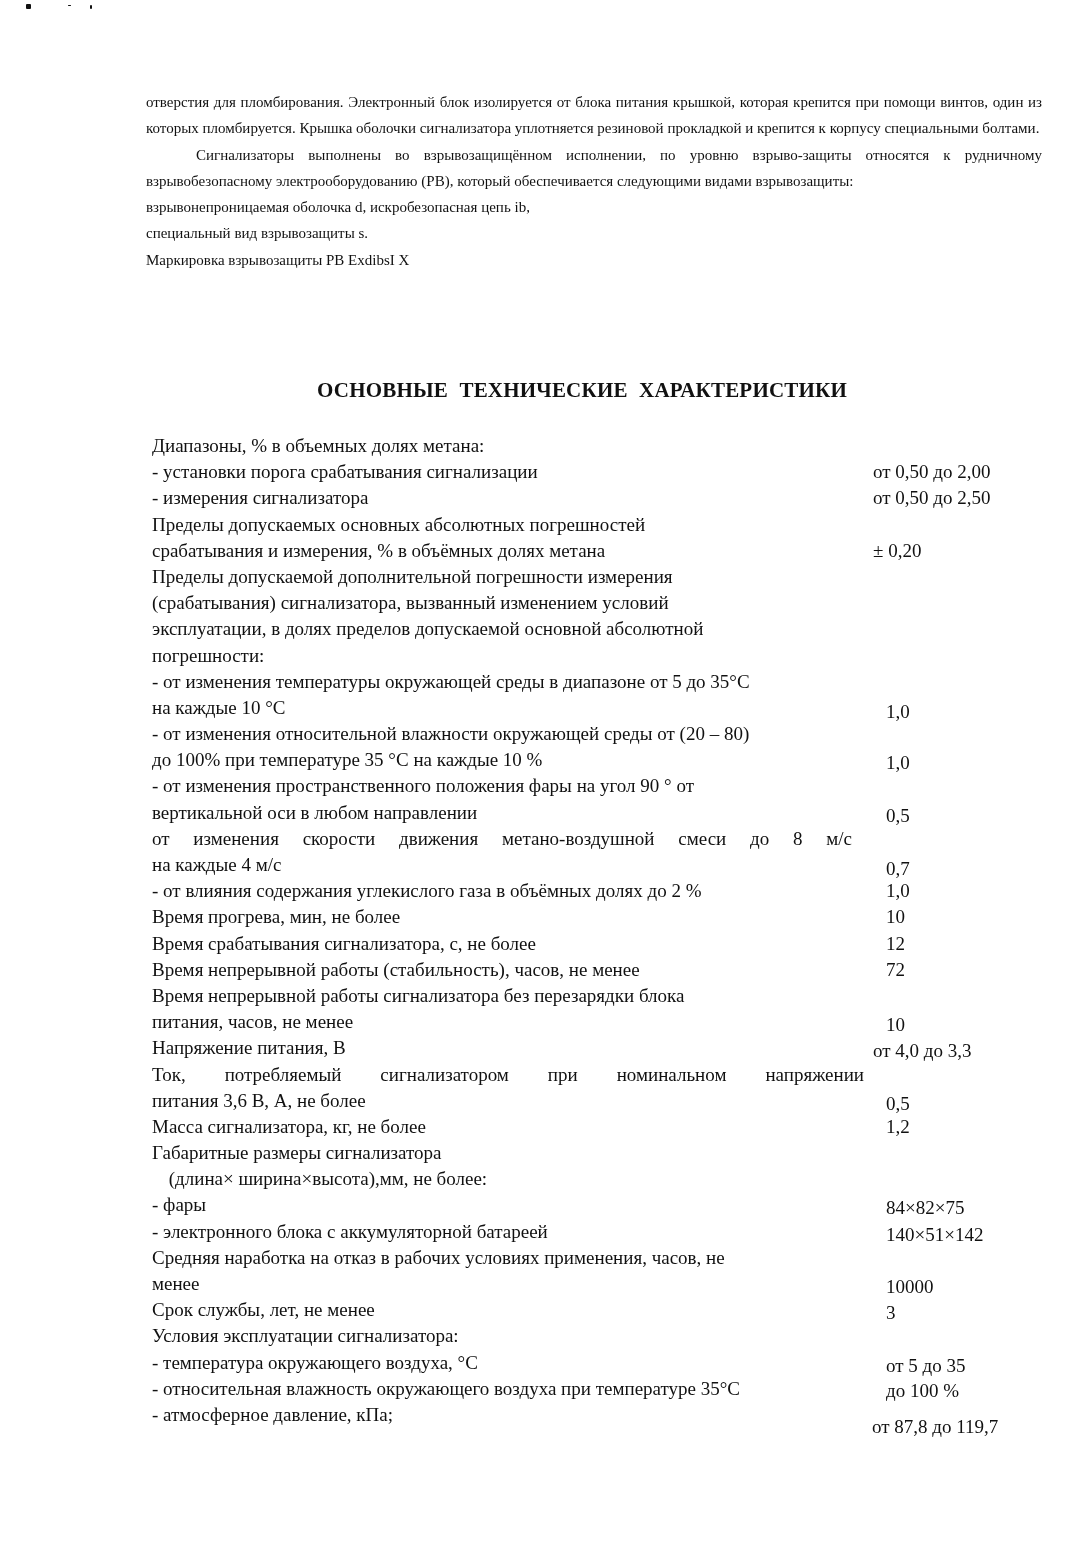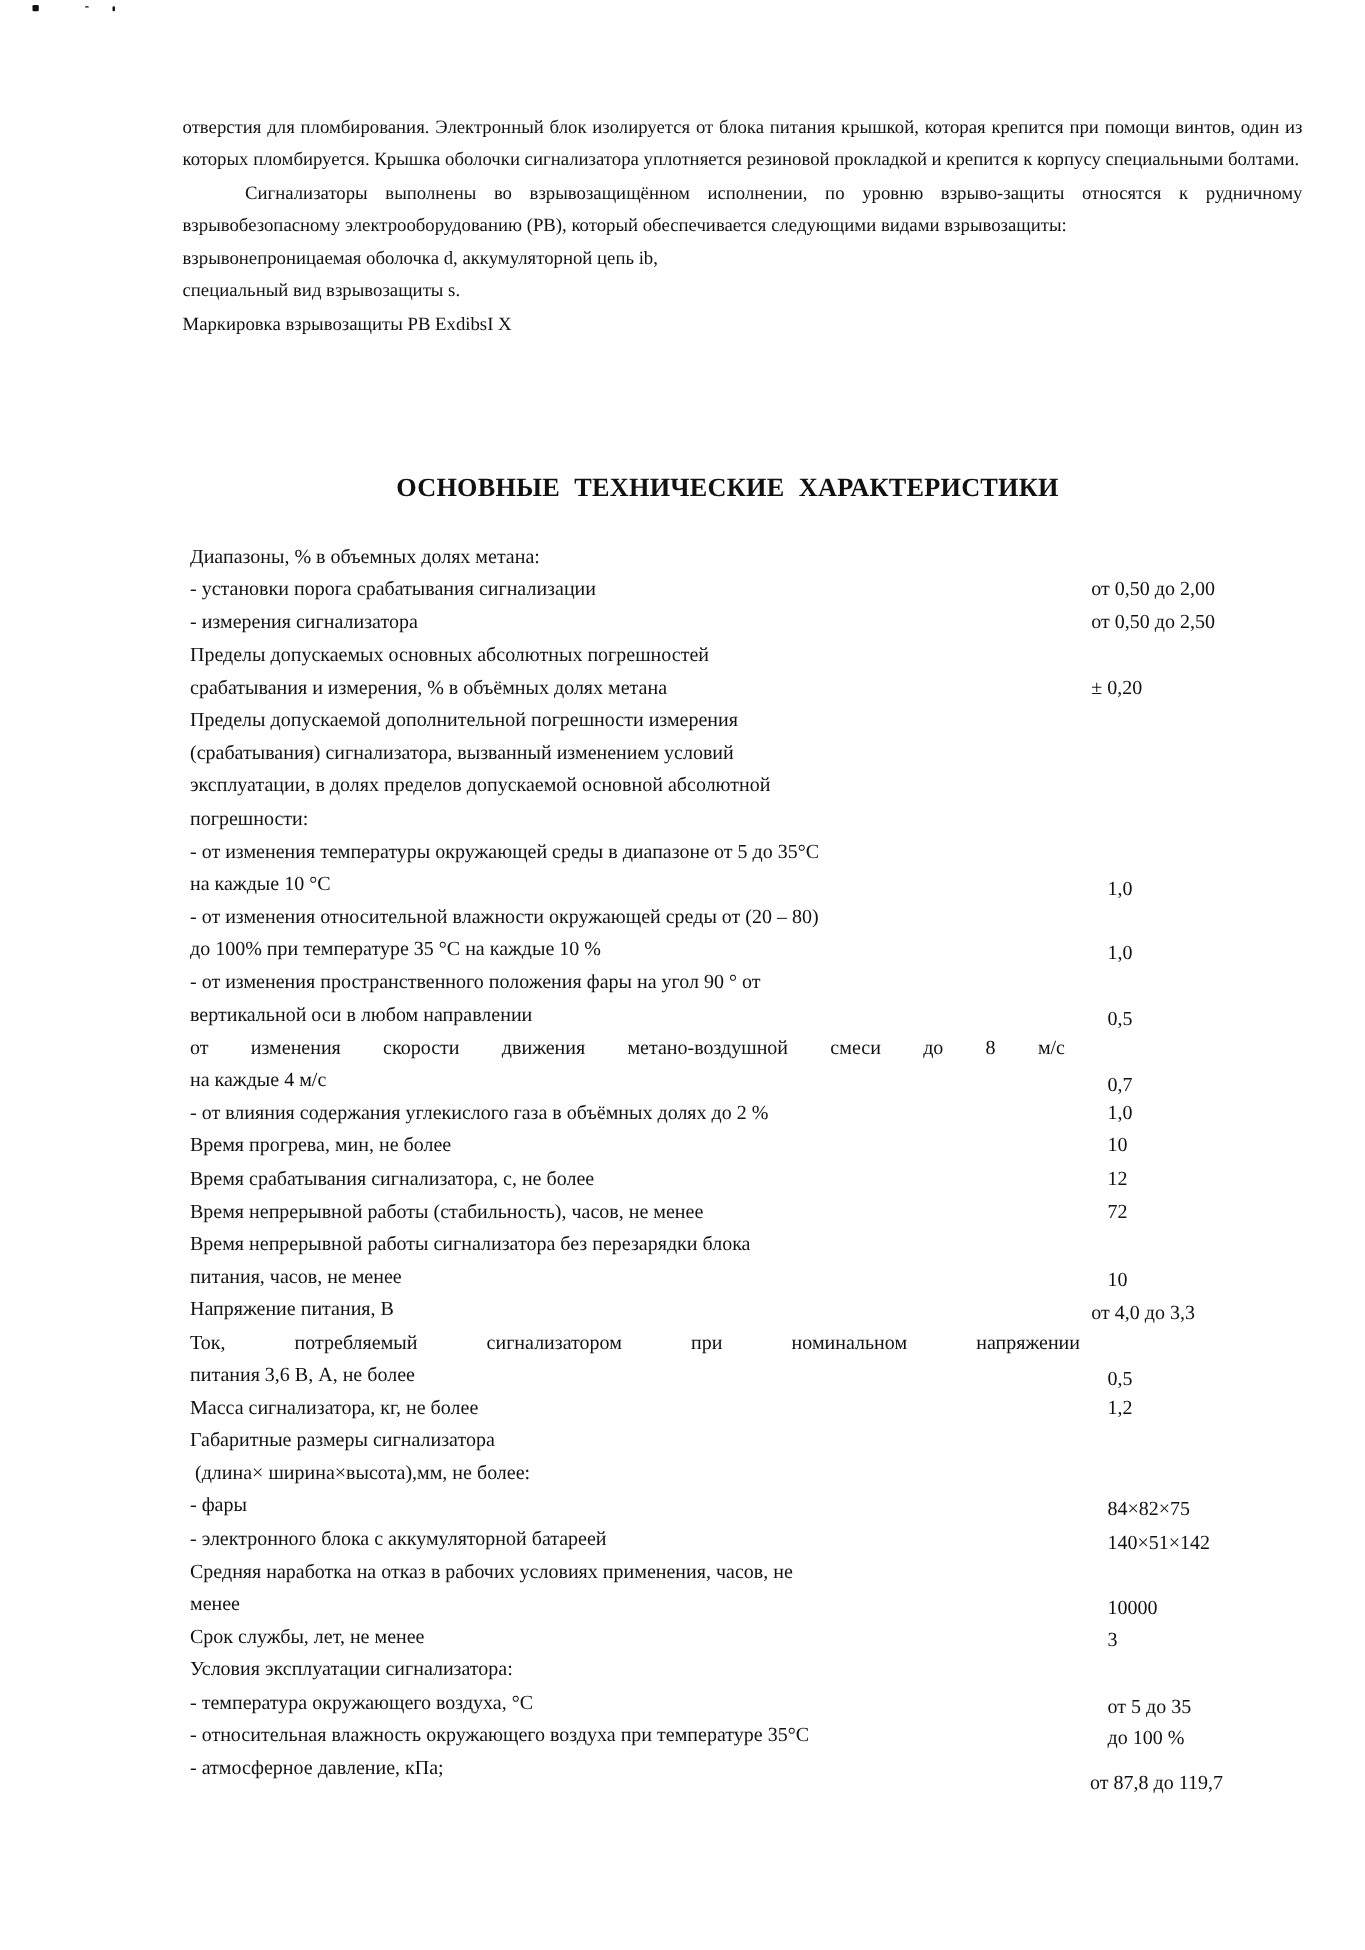--- a/index.html
+++ b/index.html
@@ -49,21 +49,21 @@
       letter-spacing: 0.2px;
       word-spacing: 6px;
       padding-left: 72px;
       box-sizing: border-box;
     }
     .specs {
       position: absolute;
       left: 152px;
       top: 433px;
       width: 900px;
-      font-size: 16px;
+      font-size: 19px;
     }
     .row {
       position: relative;
       height: 26.2px;
       line-height: 26.2px;
       white-space: nowrap;
     }
     .row .label {
       position: absolute;
       left: 0;
@@ -87,21 +87,21 @@
 </head>
 <body>
 
 <div class="speck" style="left:26px;top:4px;width:5px;height:5px;"></div>
 <div class="speck" style="left:68px;top:5px;width:3px;height:1px;"></div>
 <div class="speck" style="left:90px;top:5px;width:2px;height:4px;"></div>
 
 <div class="intro">
   <p class="justify">отверстия для пломбирования. Электронный блок изолируется от блока питания крышкой, которая крепится при помощи винтов, один из которых пломбируется. Крышка  оболочки сигнализатора уплотняется резиновой прокладкой и крепится к корпусу специальными болтами.</p>
   <p class="justify indent">Сигнализаторы выполнены во взрывозащищённом исполнении, по уровню  взрыво-защиты относятся к  рудничному взрывобезопасному электрооборудованию (РВ), который обеспечивается следующими видами взрывозащиты:</p>
-  <p>взрывонепроницаемая оболочка d, аккумуляторной цепь ib,</p>
+  <p>взрывонепроницаемая оболочка d, искробезопасная цепь ib,</p>
   <p>специальный вид взрывозащиты s.</p>
   <p>Маркировка взрывозащиты РВ ExdibsI X</p>
 </div>
 
 <div class="heading">ОСНОВНЫЕ  ТЕХНИЧЕСКИЕ ХАРАКТЕРИСТИКИ</div>
 
 <div class="specs">
   <div class="row">
       <span class="label">Диапазоны, % в объемных долях метана:</span>
       <span class="value"></span>
@@ -208,21 +208,21 @@
     </div>
   <div class="row">
       <span class="label">Масса сигнализатора, кг, не более</span>
       <span class="value">1,2</span>
     </div>
   <div class="row">
       <span class="label">Габаритные размеры сигнализатора</span>
       <span class="value"></span>
     </div>
   <div class="row">
-      <span class="label" style="white-space:pre;"> (длина× ширина×высота),мм, не более:</span>
+      <span class="label" style="white-space:pre;margin-left:12px;"> (длина× ширина×высота),мм, не более:</span>
       <span class="value"></span>
     </div>
   <div class="row">
       <span class="label">- фары</span>
       <span class="value" style="top:3px;">84×82×75</span>
     </div>
   <div class="row">
       <span class="label">- электронного блока с аккумуляторной батареей</span>
       <span class="value" style="top:3px;">140×51×142</span>
     </div>

